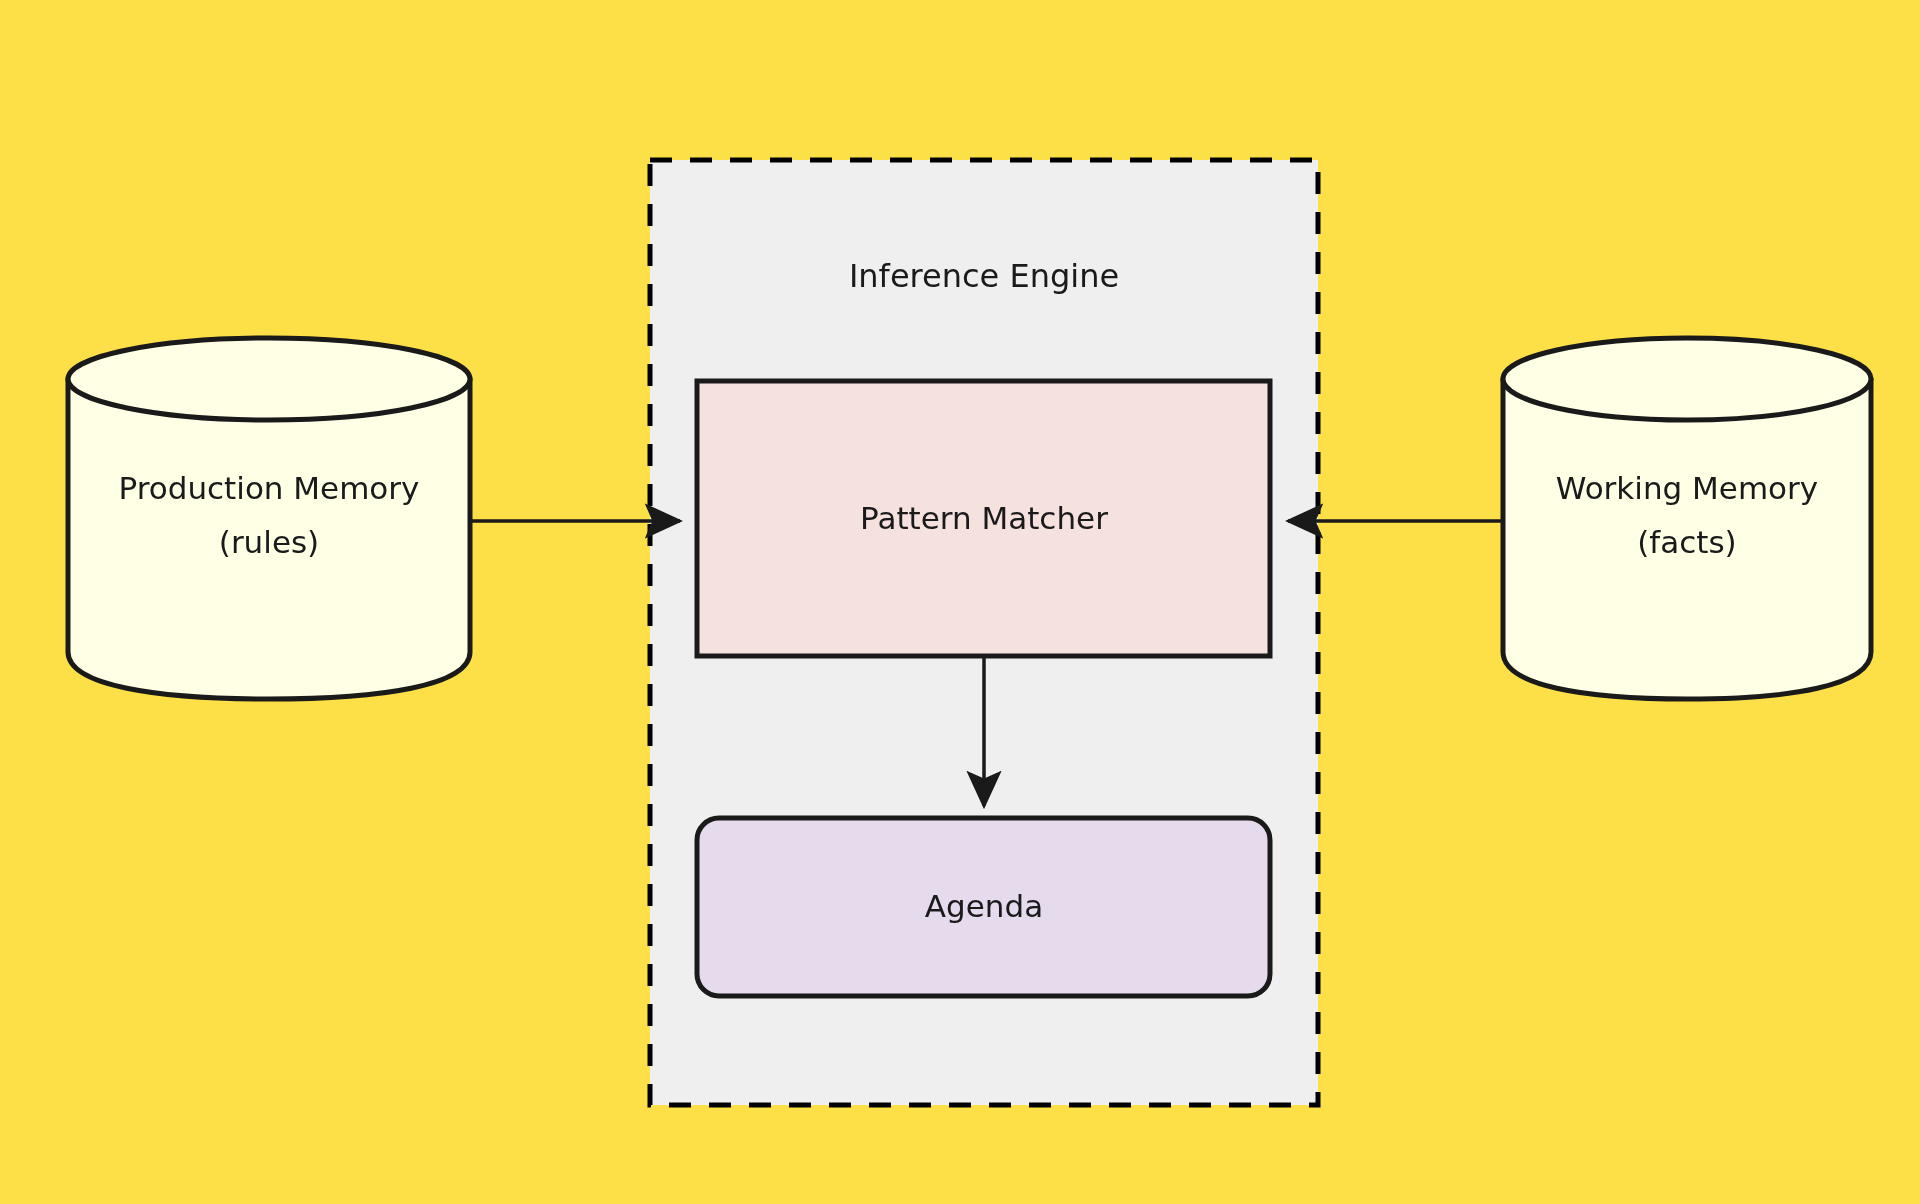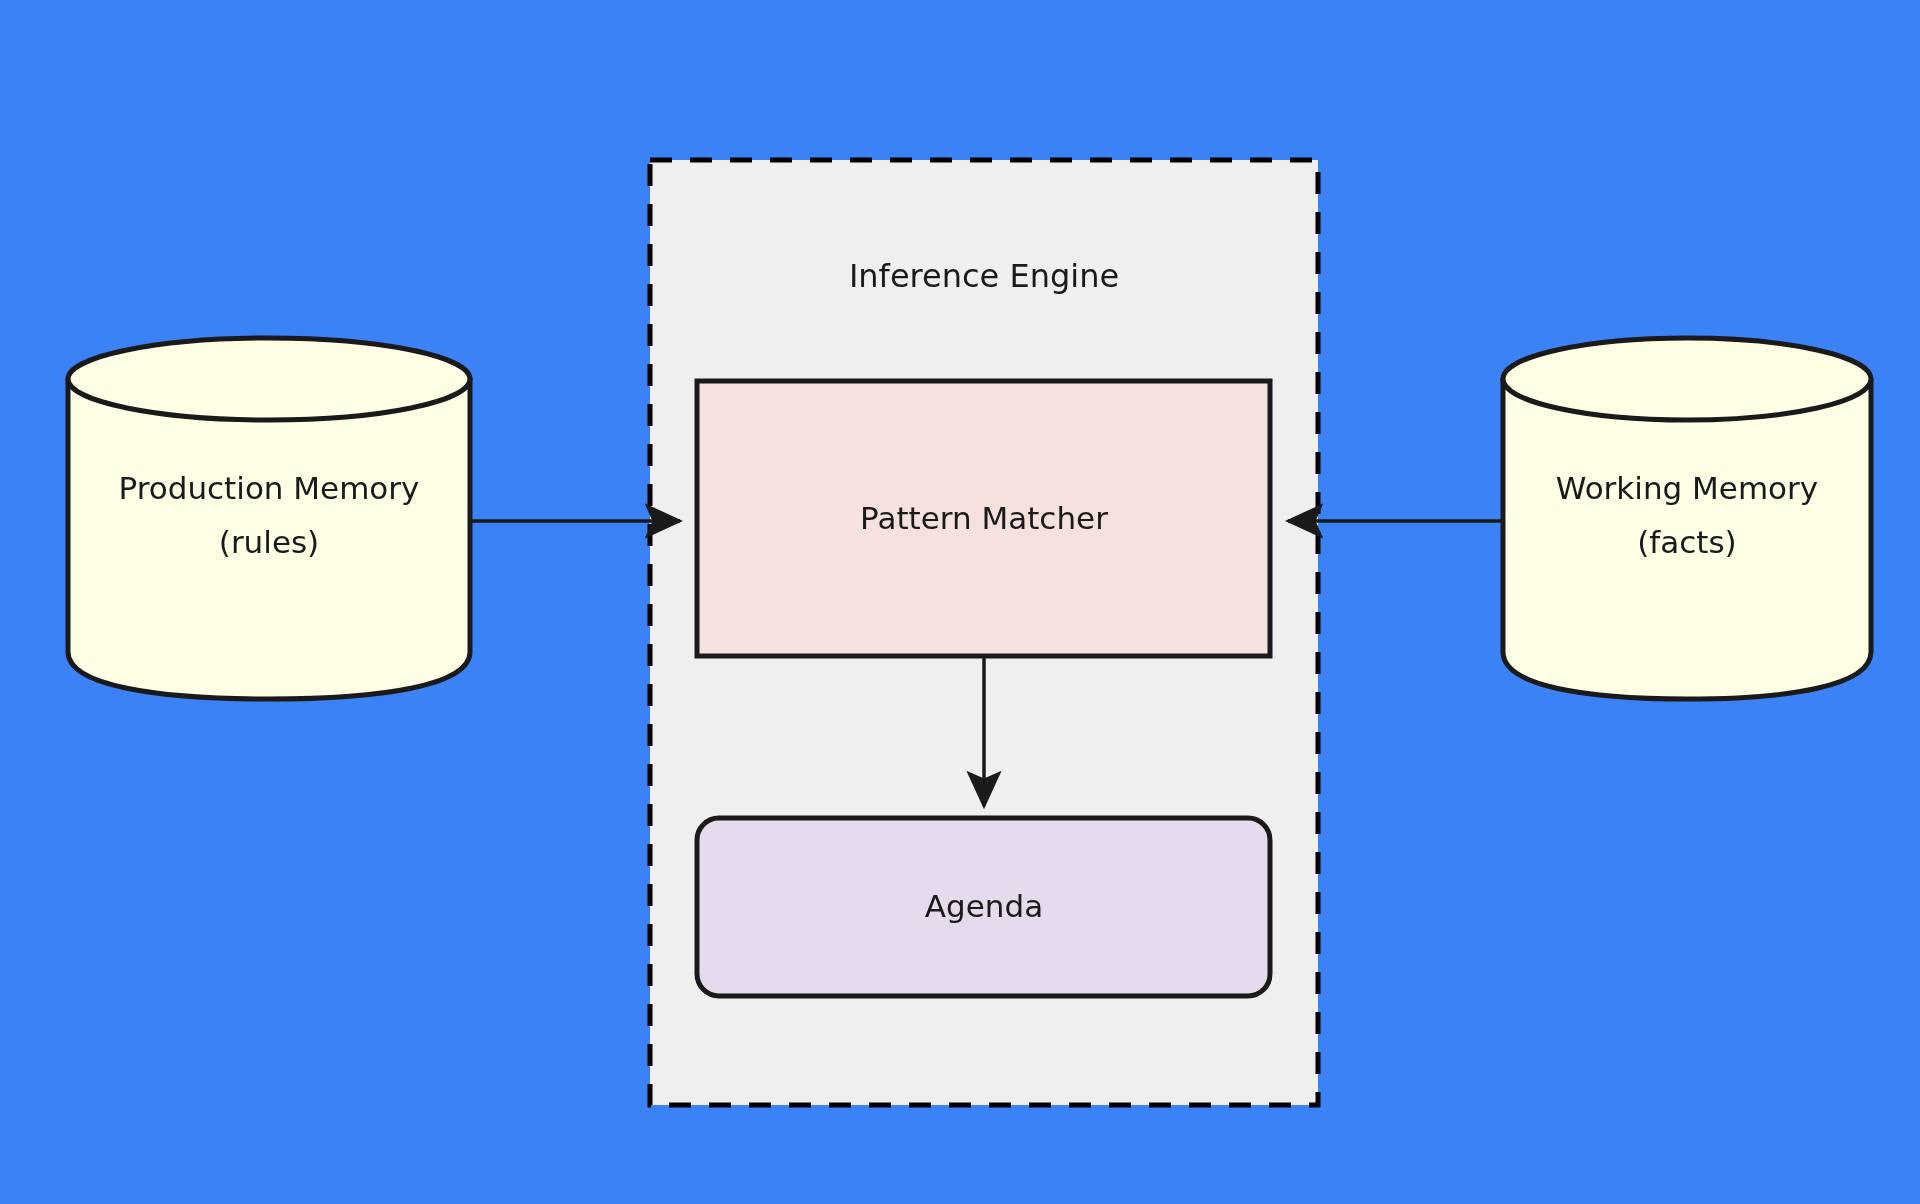--- a/index.html
+++ b/index.html
@@ -10,21 +10,21 @@
   body {
     width: 1920px;
     height: 1204px;
     font-family: "DejaVu Sans", "Liberation Sans", sans-serif;
     overflow: hidden;
   }
   #canvas {
     position: relative;
     width: 1920px;
     height: 1204px;
-    background: #3b82f6;
+    background: #fde047;
   }
   #diagram-svg {
     position: absolute;
     left: 0;
     top: 0;
     width: 1920px;
     height: 1204px;
   }
   .node-label {
     font-family: "DejaVu Sans", "Liberation Sans", sans-serif;

